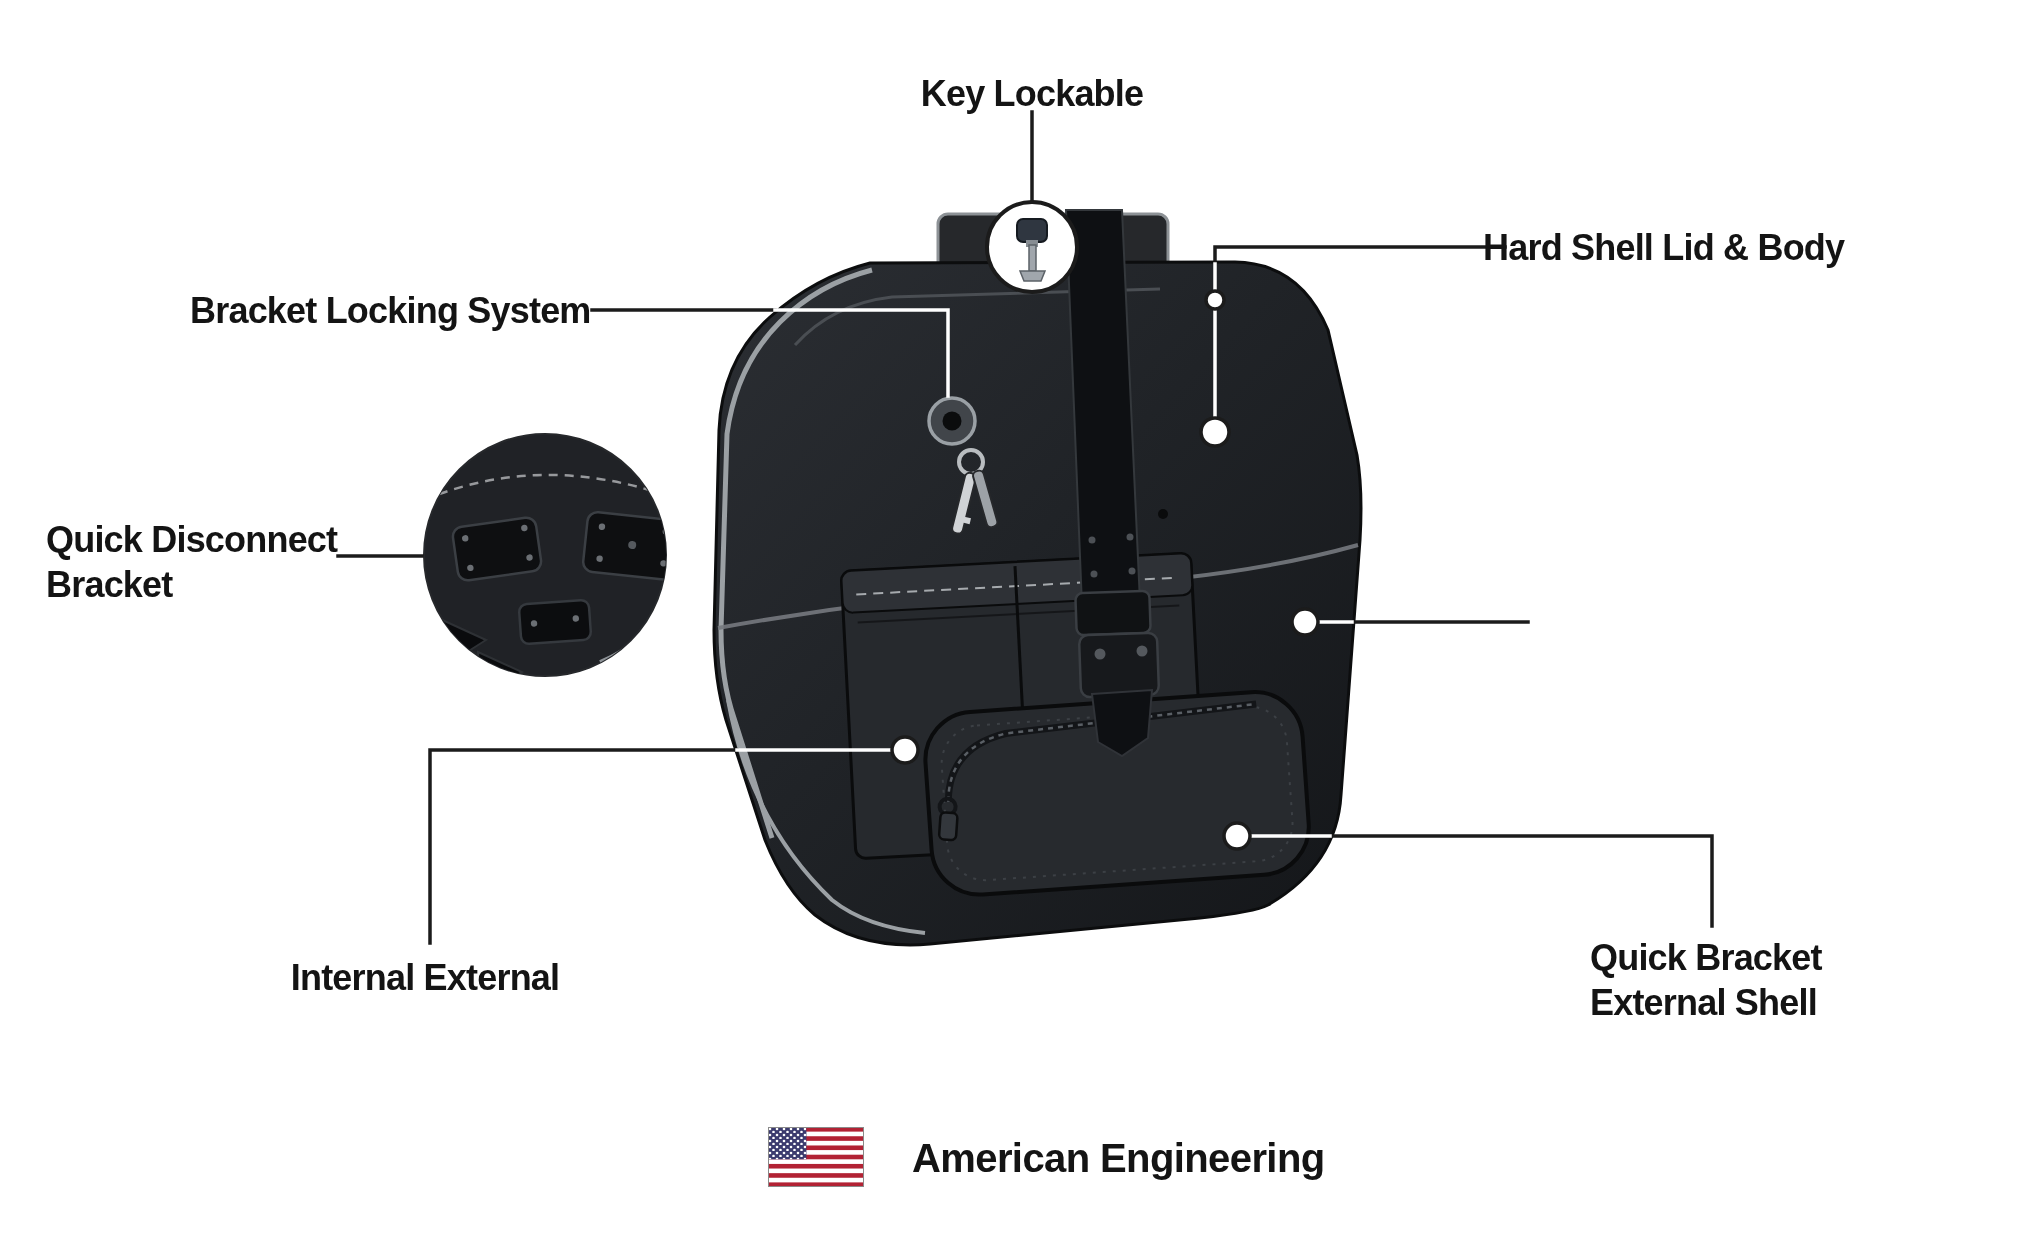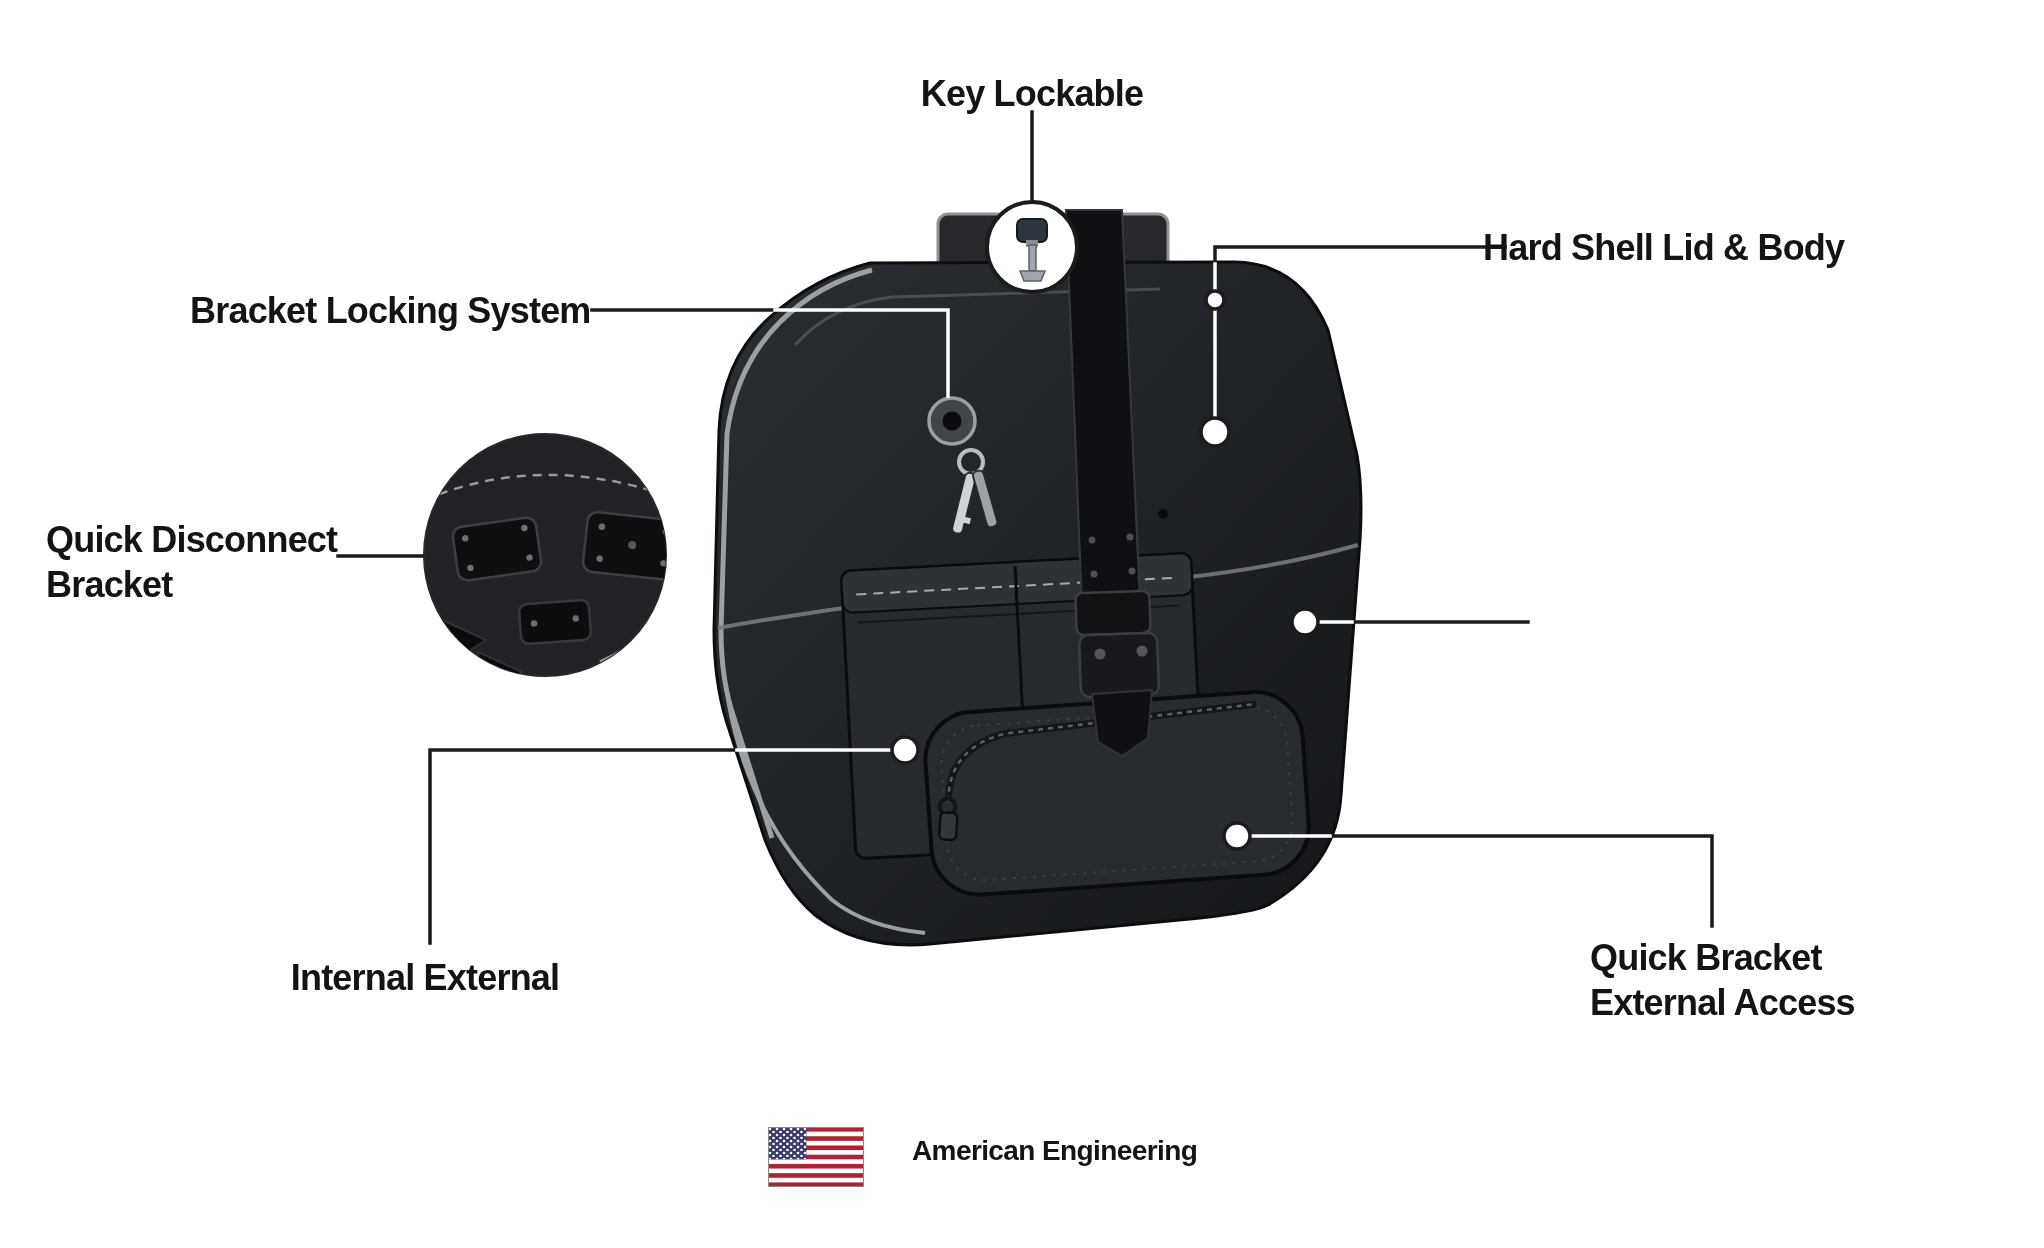--- a/index.html
+++ b/index.html
@@ -17,21 +17,21 @@
     font-size:36px;
     letter-spacing:-0.8px;
     color:#141414;
     line-height:1.24;
     white-space:nowrap;
   }
   .label.wrap{white-space:normal;}
   .label .ln{display:block;}
   .center{text-align:center;}
   .right{text-align:right;}
-  .footer-label{font-size:28px;letter-spacing:-0.6px;}
+  .footer-label{font-size:40px;letter-spacing:-0.6px;}
   .flag{position:absolute;}
 </style>
 </head>
 <body>
 
 <div class="canvas">
 
   <svg class="art" width="2044" height="1248" viewBox="0 0 2044 1248">
     <defs>
       <linearGradient id="bagGrad" x1="0" y1="0" x2="1" y2="1">
@@ -192,21 +192,21 @@
   <div class="label wrap" style="left:46px;top:518px;width:310px;">
     <span class="ln">Quick Disconnect</span>
     <span class="ln">Bracket</span>
   </div>
 
 
   <div class="label center" style="left:260px;top:956px;width:330px;">Internal External</div>
 
   <div class="label wrap" style="left:1590px;top:936px;width:300px;">
     <span class="ln">Quick Bracket</span>
-    <span class="ln">External Access</span>
+    <span class="ln">External Shell</span>
   </div>
 
   <svg class="flag" style="left:768px;top:1127px;" width="96" height="60" viewBox="0 0 96 60">
     <rect x="0" y="0" width="96" height="60" fill="#B22234"></rect>
     <g fill="#ffffff">
       <rect x="0" y="4.62" width="96" height="4.62"></rect>
       <rect x="0" y="13.85" width="96" height="4.62"></rect>
       <rect x="0" y="23.08" width="96" height="4.62"></rect>
       <rect x="0" y="32.31" width="96" height="4.62"></rect>
       <rect x="0" y="41.54" width="96" height="4.62"></rect>

